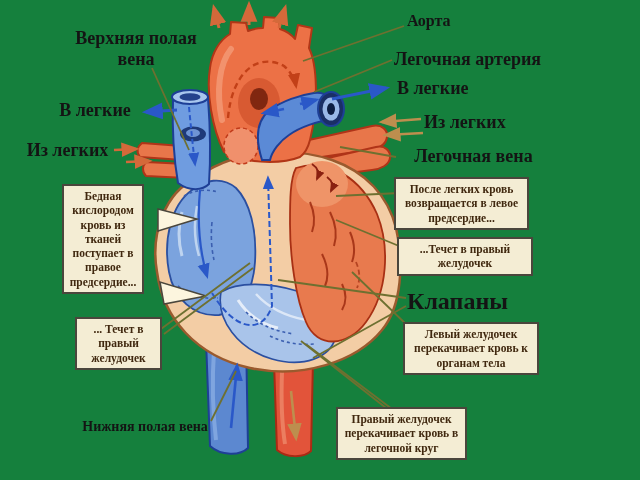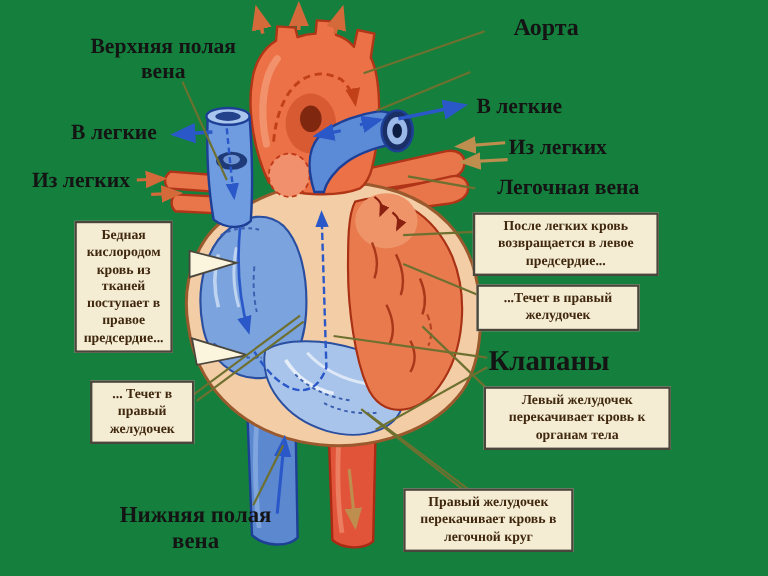--- a/index.html
+++ b/index.html
@@ -167,38 +167,39 @@
       <line x1="211" y1="421" x2="236" y2="371"></line>
     </g>
   </svg>
 
   <div class="lbl" style="left:60px;top:28px;width:152px;font-size:18px;">Верхняя полая вена</div>
 
   <div class="lbl" style="left:50px;top:100px;width:90px;font-size:18px;">В легкие</div>
 
   <div class="lbl" style="left:20px;top:140px;width:95px;font-size:18px;">Из легких</div>
 
-  <div class="lbl" style="left:88px;top:419px;width:150px;font-size:19px;">Нижняя полая вена</div>
-
-  <div class="lbl left-align" style="left:428px;top:12px;width:90px;font-size:20px;">Аорта</div>
-
+  <div class="lbl" style="left:70px;top:419px;width:150px;font-size:14px;">Нижняя полая вена</div>
+
+  <div class="lbl left-align" style="left:407px;top:12px;width:90px;font-size:16px;">Аорта</div>
+
+  <div class="lbl left-align" style="left:394px;top:49px;width:175px;font-size:18px;">Легочная артерия</div>
 
   <div class="lbl left-align" style="left:397px;top:78px;width:90px;font-size:18px;">В легкие</div>
 
   <div class="lbl left-align" style="left:424px;top:112px;width:100px;font-size:18px;">Из легких</div>
 
   <div class="lbl left-align" style="left:396px;top:146px;width:155px;font-size:18px;text-align:center;">Легочная вена</div>
 
   <div class="lbl left-align" style="left:407px;top:287px;width:110px;font-size:24px;">Клапаны</div>
 
   <div class="callout" style="left:62px;top:184px;width:82px;">Бедная кислородом кровь из тканей поступает в правое предсердие...</div>
 
   <div class="callout" style="left:75px;top:317px;width:87px;">... Течет в правый желудочек</div>
 
-  <div class="callout" style="left:394px;top:177px;width:155px;font-family:Liberation Serif, serif;">После легких кровь возвращается в левое предсердие...</div>
+  <div class="callout" style="left:394px;top:177px;width:135px;font-family:Liberation Serif, serif;">После легких кровь возвращается в левое предсердие...</div>
 
   <div class="callout" style="left:397px;top:237px;width:136px;">...Течет в правый желудочек</div>
 
-  <div class="callout" style="left:403px;top:322px;width:156px;">Левый желудочек перекачивает кровь к органам тела</div>
-
-  <div class="callout" style="left:336px;top:407px;width:142px;">Правый желудочек перекачивает кровь в легочной круг</div>
+  <div class="callout" style="left:403px;top:322px;width:136px;">Левый желудочек перекачивает кровь к органам тела</div>
+
+  <div class="callout" style="left:336px;top:407px;width:131px;">Правый желудочек перекачивает кровь в легочной круг</div>
 
 </div>
 
 </body></html>

